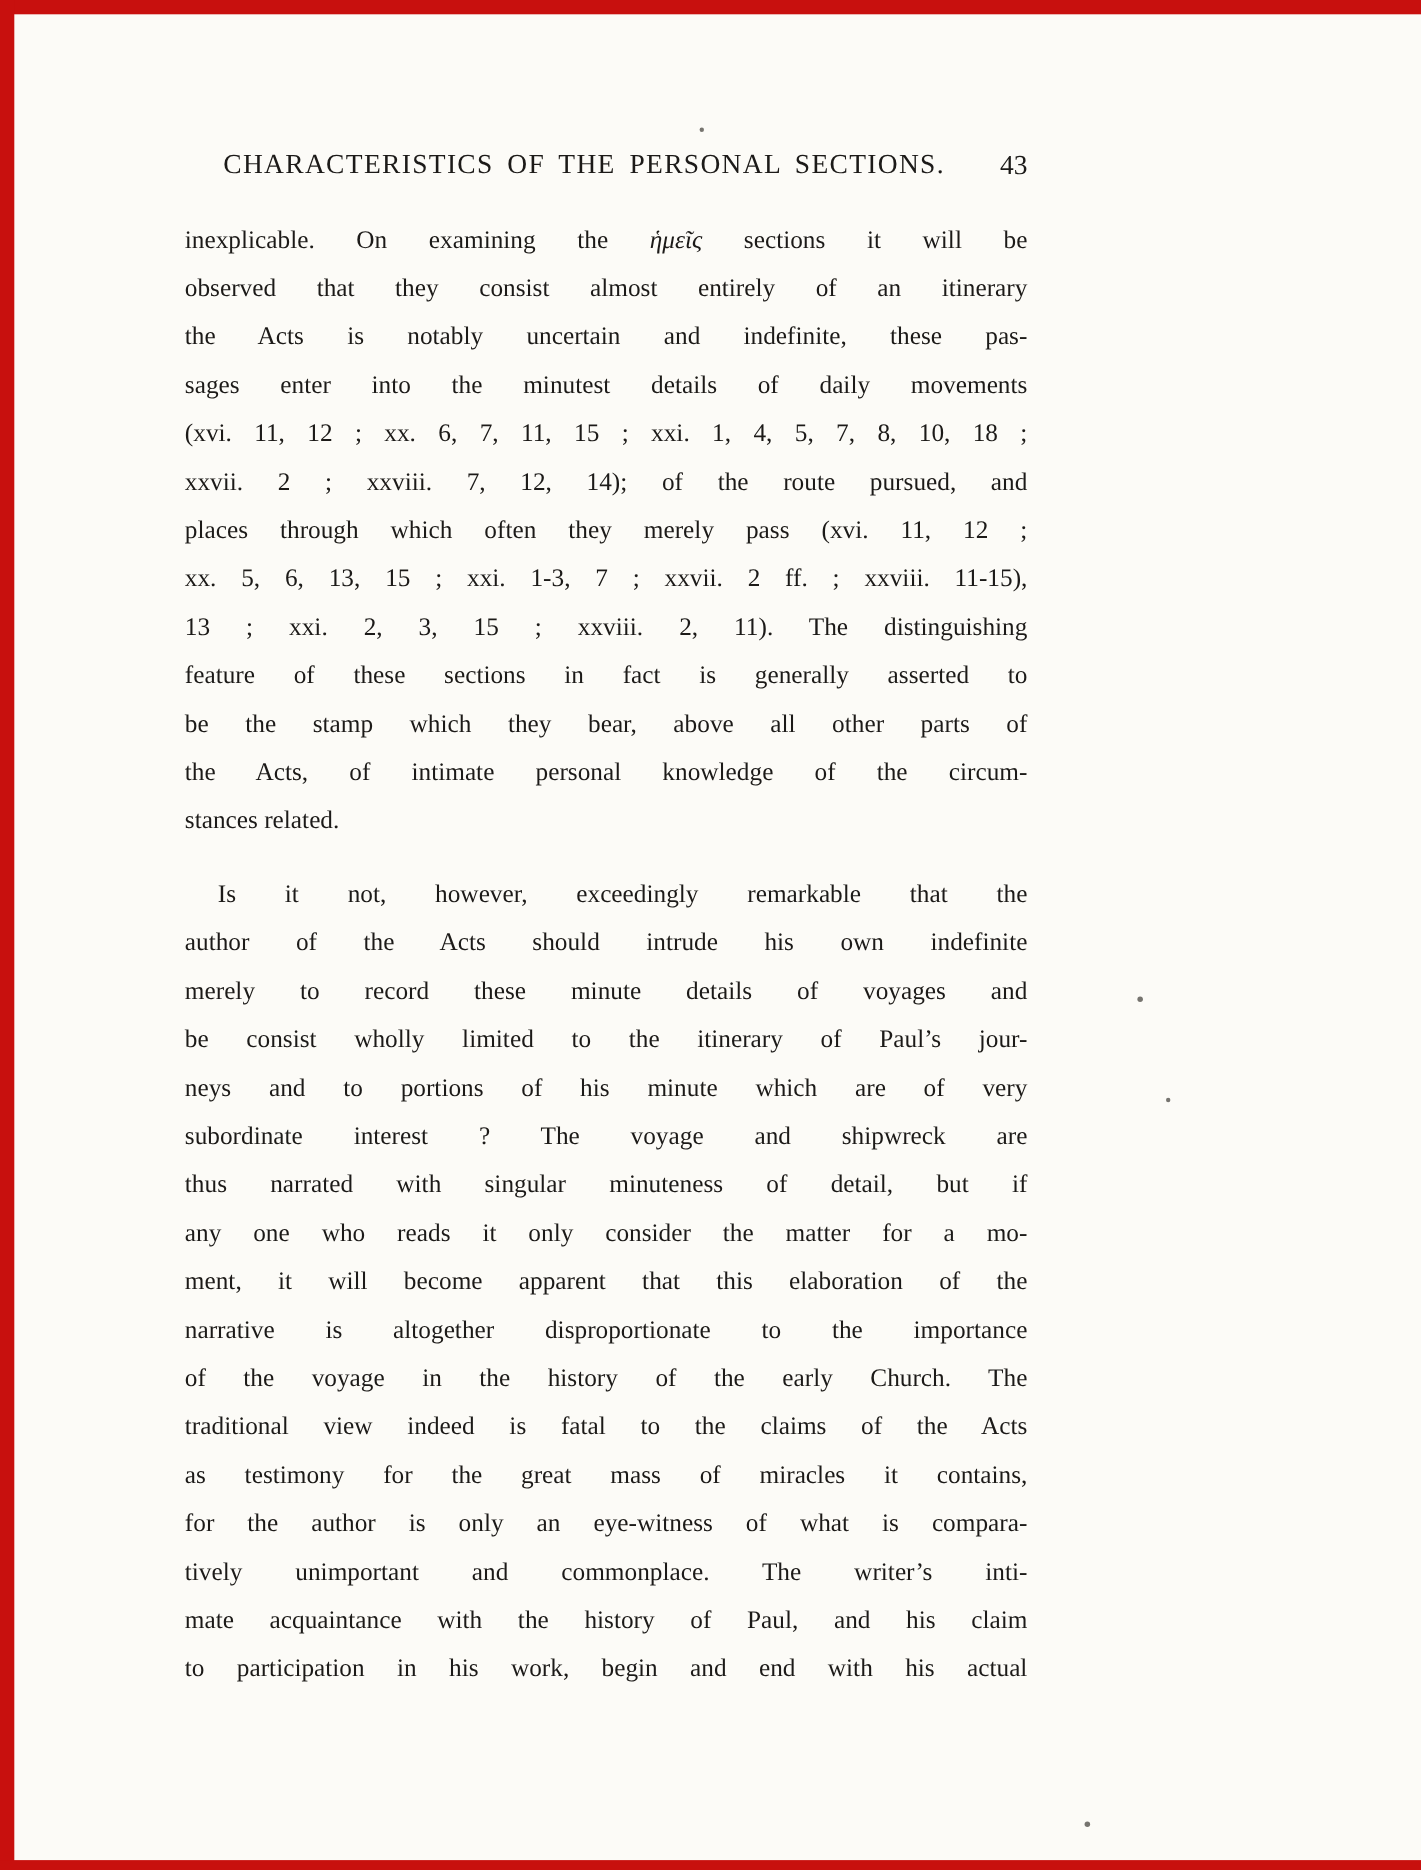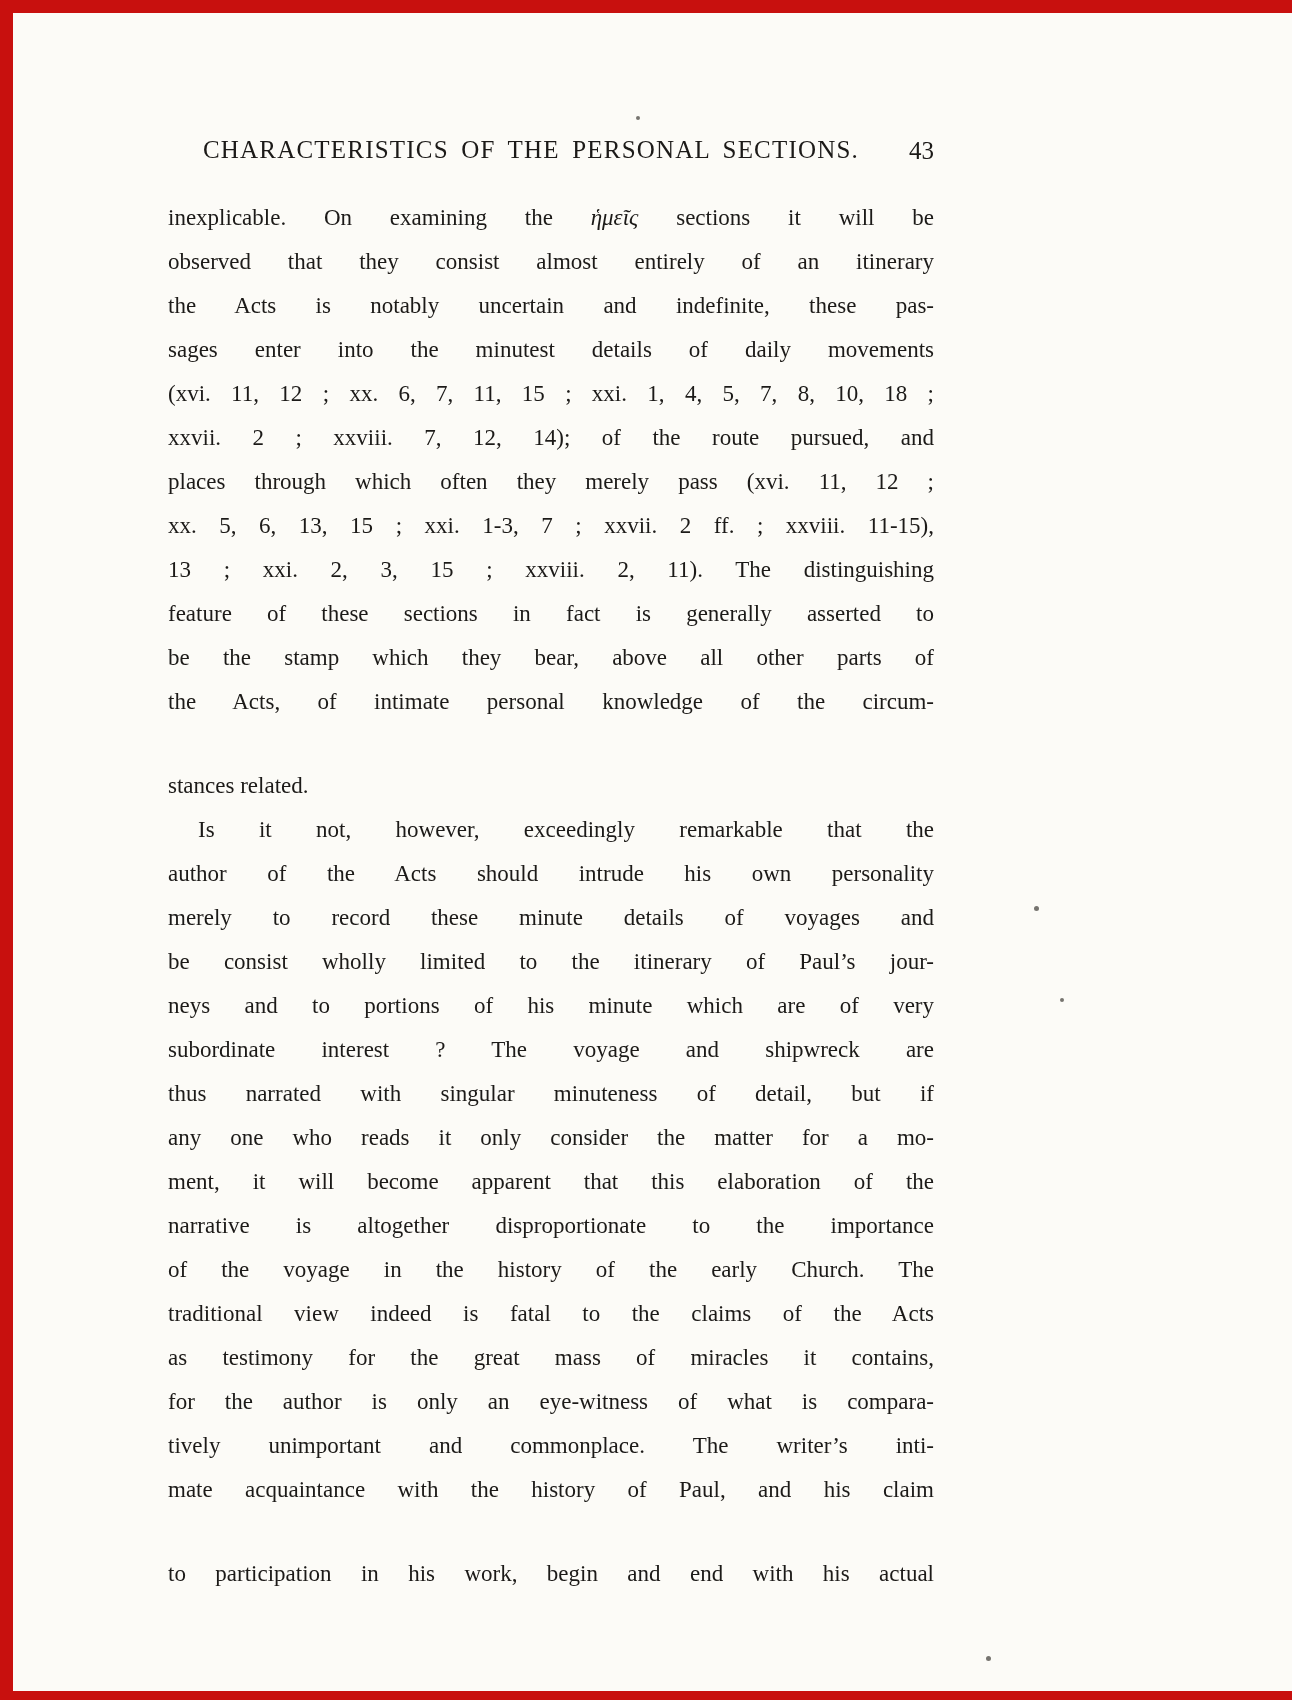--- a/index.html
+++ b/index.html
@@ -52,29 +52,29 @@
     line-height:44px;
   }
   .line{
     text-align:justify;
     text-align-last:justify;
     -moz-text-align-last:justify;
     white-space:normal;
   }
   .line.last{
     text-align-last:left;
-    margin-top:40px;
     -moz-text-align-last:left;
   }
   .paragraph[data-justify-last="true"] .line.last{
     text-align-last:justify;
     -moz-text-align-last:justify;
   }
   .paragraph.indent-first .line:first-child{
     text-indent:30px;
+    margin-top:23px;
   }
   em{font-style:italic;}
 
   .speck{
     position:absolute;
     width:5px;height:5px;
     border-radius:50%;
     background:#4a4742;
     opacity:.75;
   }
@@ -115,21 +115,21 @@
         <div class="line">xx. 5, 6, 13, 15 ;  xxi. 1-3, 7 ;  xxvii. 2 ff. ;  xxviii. 11-15),</div>
         <div class="line">13 ;  xxi. 2, 3, 15 ;  xxviii. 2, 11).   The distinguishing</div>
         <div class="line">feature of these sections in fact is generally asserted to</div>
         <div class="line">be the stamp which they bear, above all other parts of</div>
         <div class="line">the Acts, of intimate personal knowledge of the circum-</div>
         <div class="line last">stances related.</div>
       </div>
 
     <div class="paragraph indent-first" data-justify-last="true">
         <div class="line">Is it not, however, exceedingly remarkable that the</div>
-        <div class="line">author of the Acts should intrude his own personality</div>
+        <div class="line">author of the Acts should intrude his own indefinite</div>
         <div class="line">merely to record these minute details of voyages and</div>
         <div class="line">be consist wholly limited to the itinerary of Paul’s jour-</div>
         <div class="line">neys and to portions of his minute which are of very</div>
         <div class="line">subordinate interest ?   The voyage and shipwreck are</div>
         <div class="line">thus narrated with singular minuteness of detail, but if</div>
         <div class="line">any one who reads it only consider the matter for a mo-</div>
         <div class="line">ment, it will become apparent that this elaboration of the</div>
         <div class="line">narrative is altogether disproportionate to the importance</div>
         <div class="line">of the voyage in the history of the early Church.   The</div>
         <div class="line">traditional view indeed is fatal to the claims of the Acts</div>

